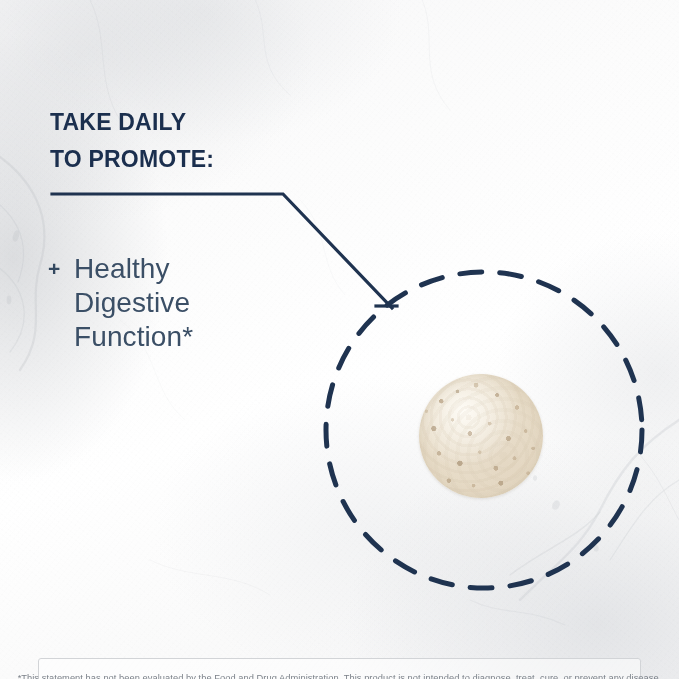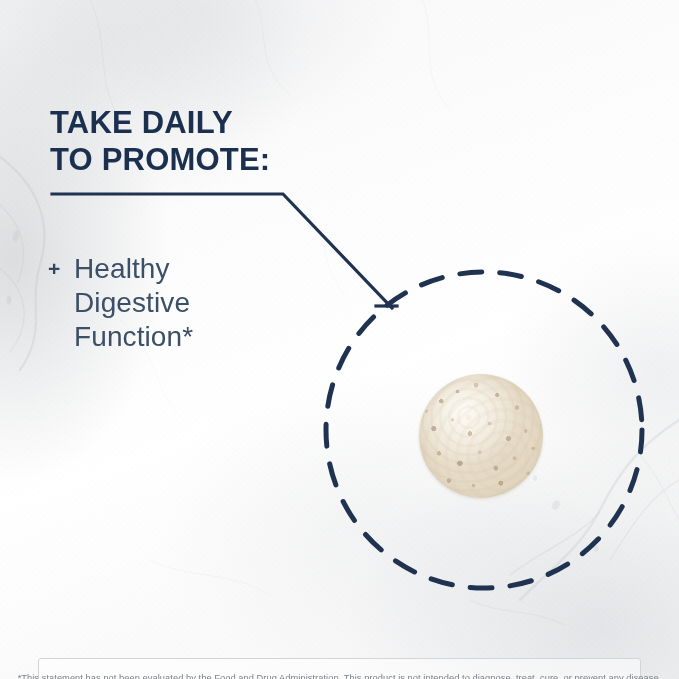--- a/index.html
+++ b/index.html
@@ -44,21 +44,21 @@
     background-image:
       repeating-linear-gradient(37deg, rgba(170,174,180,0.05) 0px, rgba(170,174,180,0.05) 1px, rgba(255,255,255,0) 1px, rgba(255,255,255,0) 4px),
       repeating-linear-gradient(-52deg, rgba(175,179,185,0.045) 0px, rgba(175,179,185,0.045) 1px, rgba(255,255,255,0) 1px, rgba(255,255,255,0) 5px);
   }
 
   
   .headline {
     position: absolute;
     left: 50px;
     top: 104px;
-    font-size: 31px;
+    font-size: 23px;
     font-weight: bold;
     line-height: 37px;
     letter-spacing: 0.2px;
     color: #1b2f4e;
     white-space: pre-line;
   }
 
   
   .connector {
     position: absolute;

